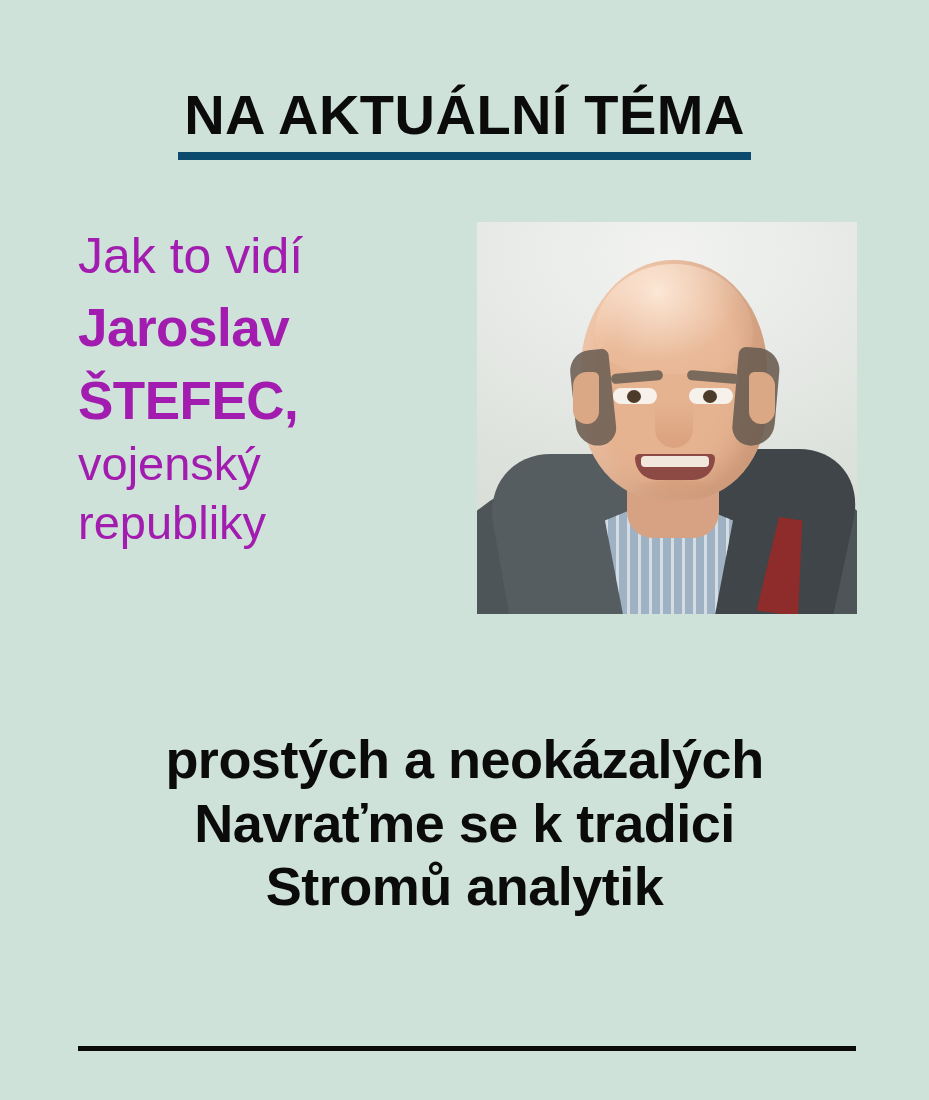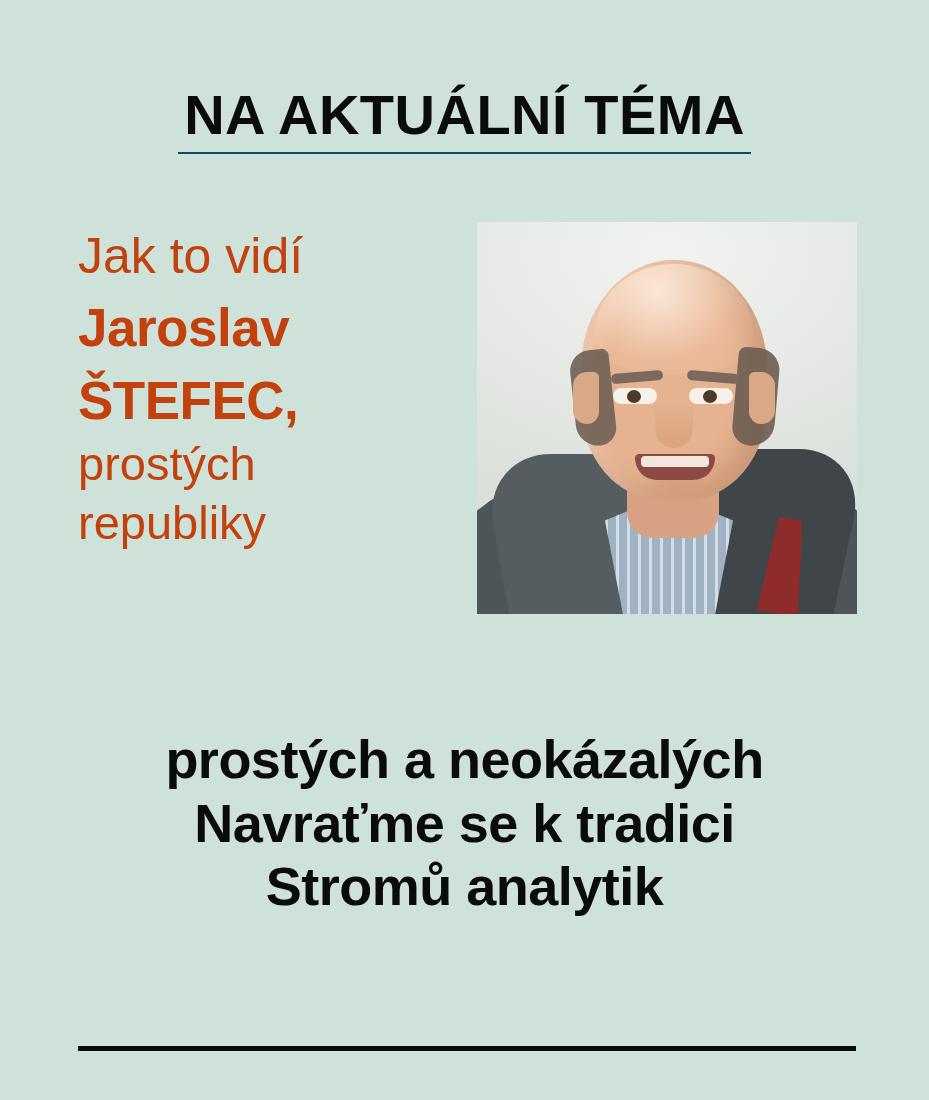--- a/index.html
+++ b/index.html
@@ -29,31 +29,31 @@
     width: 929px;
     text-align: center;
     font-size: 56px;
     font-weight: bold;
     letter-spacing: 0.5px;
     color: #0b0b0b;
     line-height: 1.1;
   }
   .kicker span {
     display: inline-block;
-    border-bottom: 2px solid #0c4a6e;
+    border-bottom: 8px solid #0c4a6e;
     padding: 0 6px 6px 6px;
   }
 
   
   .byline {
     position: absolute;
     left: 78px;
     top: 228px;
     width: 380px;
-    color: #c2410c;
+    color: #a21caf;
   }
   .byline .line-intro {
     font-size: 50px;
     font-weight: normal;
     line-height: 1.12;
     letter-spacing: 0px;
   }
   .byline .line-name {
     font-size: 53px;
     font-weight: bold;
@@ -330,21 +330,21 @@
 <div class="page">
 
   <div class="kicker">
     <span>NA AKTUÁLNÍ TÉMA</span>
   </div>
 
   <div class="byline">
     <div class="line-intro">Jak to vidí</div>
     <div class="line-name">Jaroslav</div>
     <div class="line-name">ŠTEFEC,</div>
-    <div class="line-role">prostých</div>
+    <div class="line-role">vojenský</div>
     <div class="line-role">republiky</div>
   </div>
 
   <div class="portrait" title="Jaroslav Štefec portrét">
     <div class="photo"></div>
     <div class="suit"></div>
     <div class="suit-left"></div>
     <div class="suit-right"></div>
     <div class="shirt"></div>
     <div class="shirt-stripes"></div>

